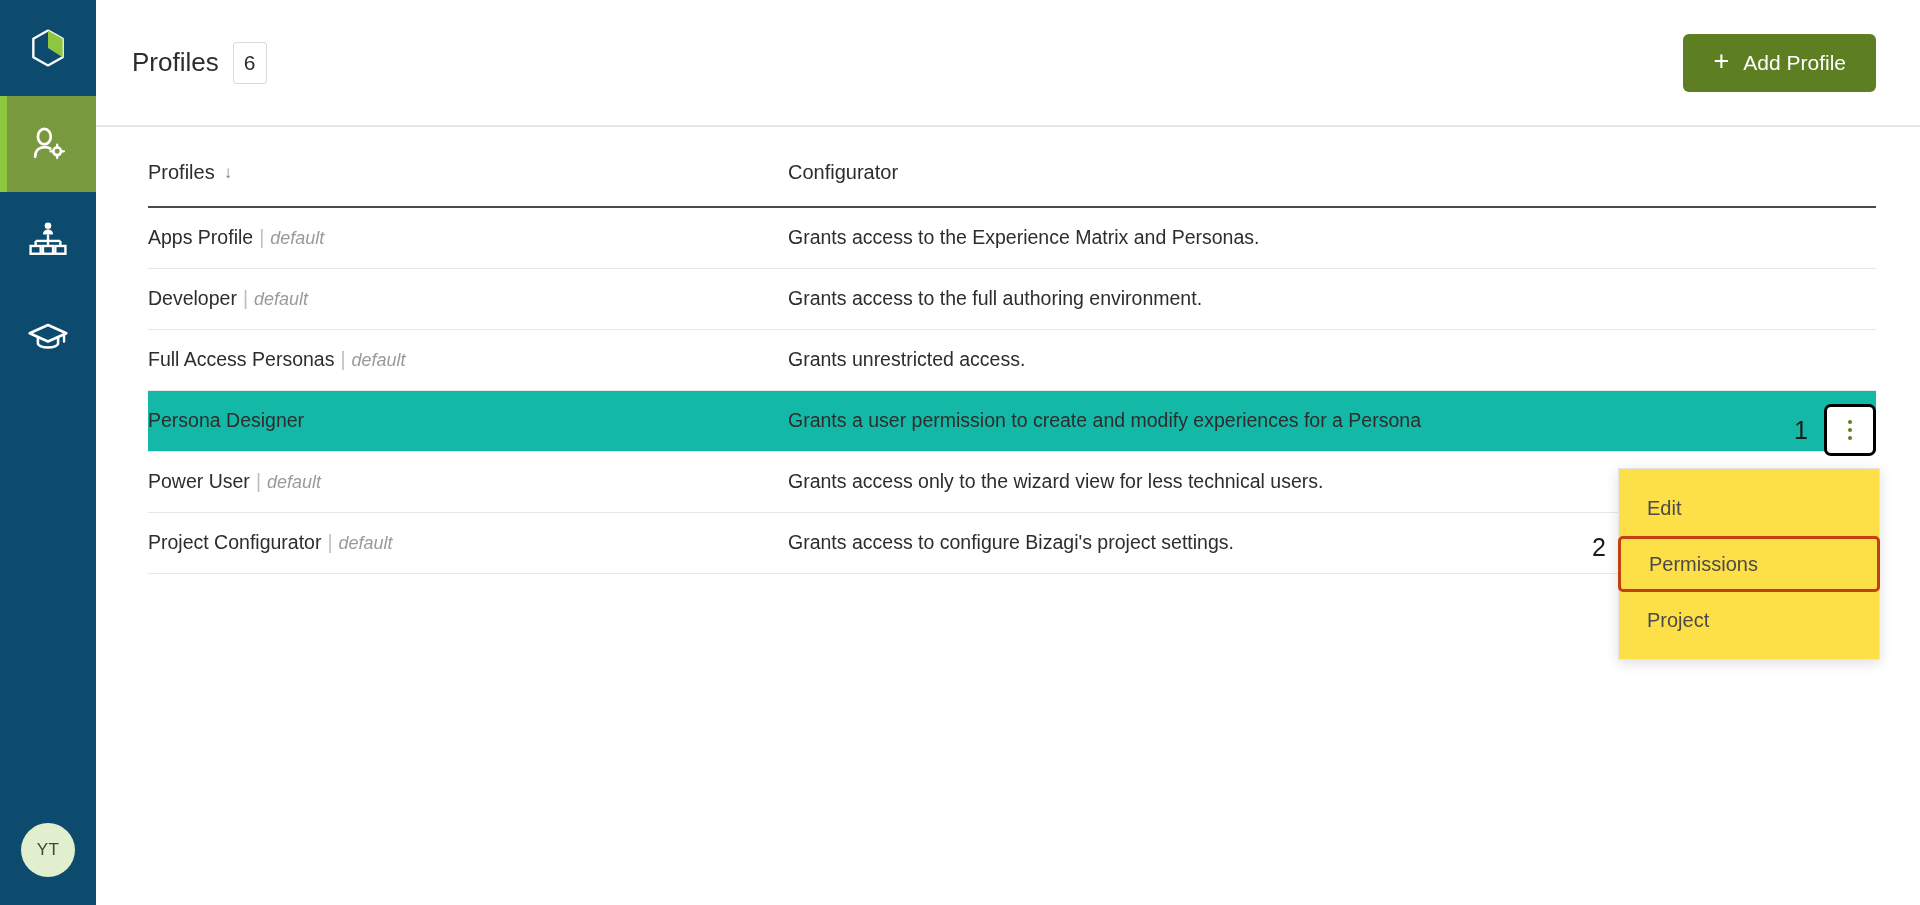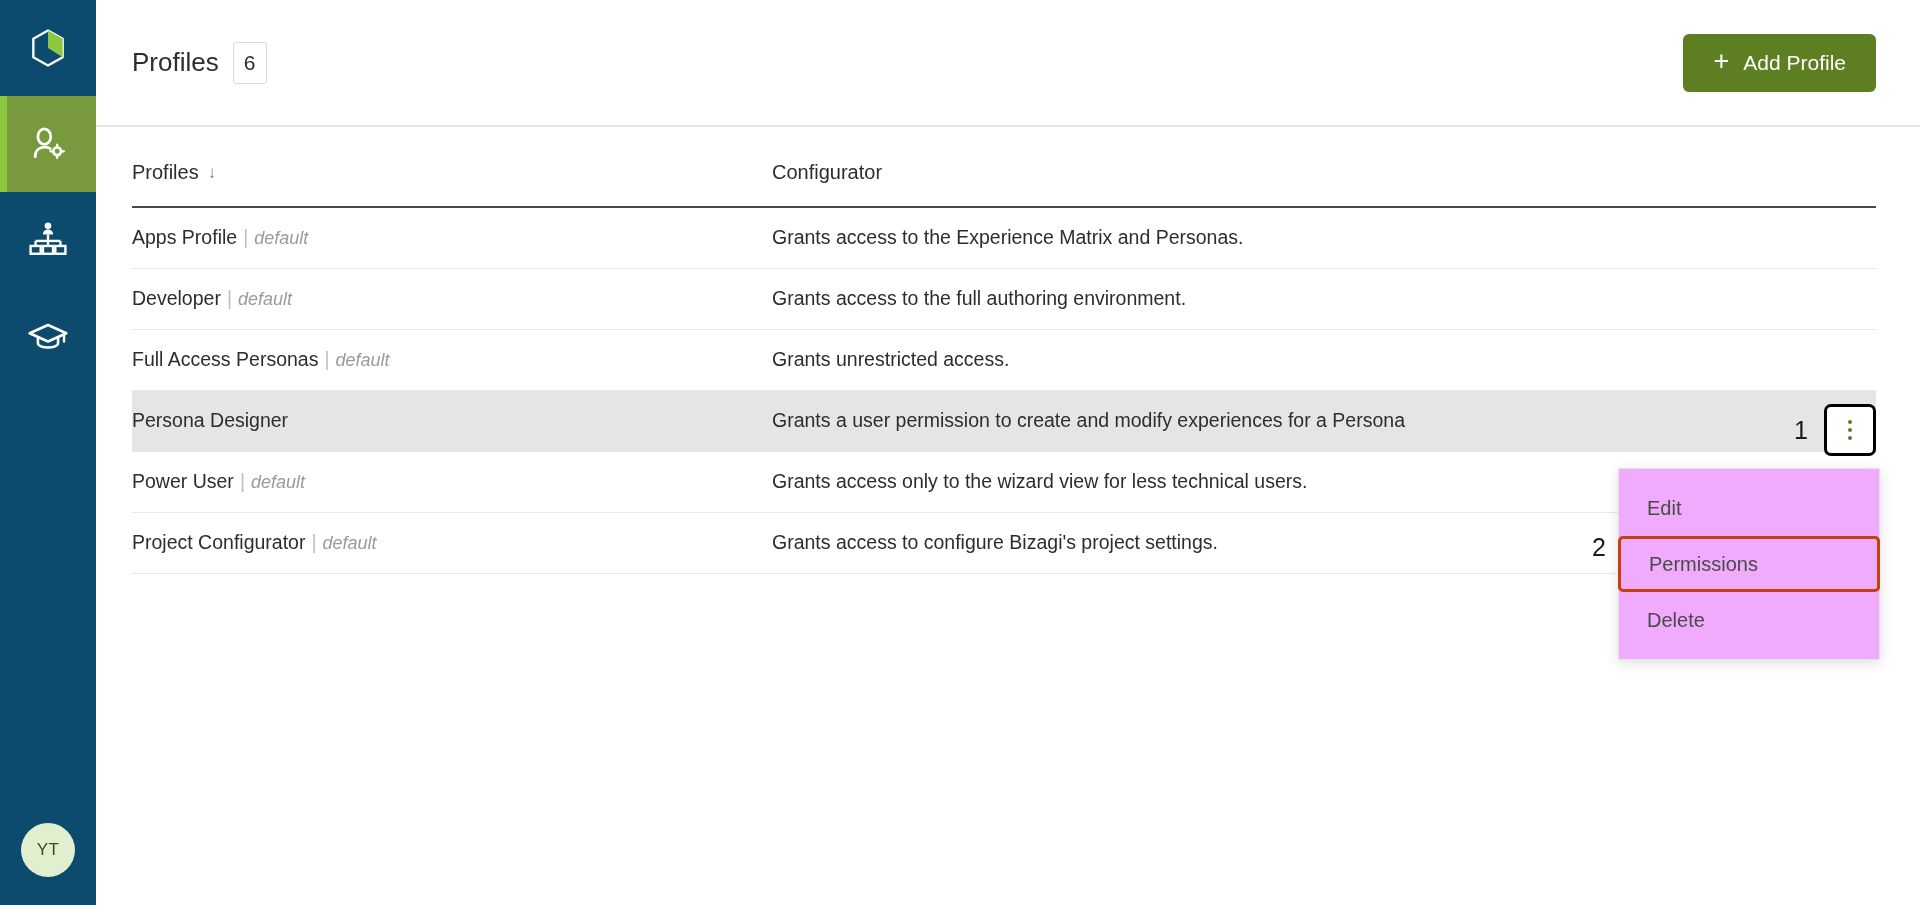--- a/index.html
+++ b/index.html
@@ -155,21 +155,21 @@
   .btn-plus {
     font-size: 27px;
     line-height: 1;
     font-weight: 400;
     display: inline-block;
     margin-top: -3px;
   }
 
   
   .table-wrap {
-    padding: 34px 44px 0 36px;
+    padding: 34px 44px 0 52px;
     position: relative;
   }
 
   table.profiles {
     width: 100%;
     border-collapse: collapse;
     table-layout: fixed;
   }
 
   table.profiles th {
@@ -197,21 +197,21 @@
     color: #2d2d2d;
     padding: 0;
     height: 61px;
     vertical-align: middle;
     border-bottom: 1px solid #e8e8e8;
   }
 
   td.cell-name { padding-left: 22px; }
   td.cell-desc { padding-left: 22px; }
 
-  tr.row-highlight td { background: #e5e5e5; }
+  tr.row-highlight td { background: #14b8a6; }
 
   .default-tag {
     color: #9a9a9a;
     font-style: italic;
     font-size: 18px;
     margin-left: 6px;
   }
 
   .pipe {
     color: #bdbdbd;
@@ -254,21 +254,21 @@
     border-radius: 50%;
     background: #5d7f22;
   }
 
   
   .dropdown {
     position: absolute;
     top: 468px;
     right: 40px;
     width: 262px;
-    background: #f0abfc;
+    background: #fde047;
     border: 1px solid #e4e4e4;
     box-shadow: 0 3px 12px rgba(0,0,0,0.13);
     padding: 11px 0;
     z-index: 30;
   }
 
   .dd-item {
     height: 56px;
     display: flex;
     align-items: center;
@@ -444,20 +444,20 @@
     </div>
 
     <div class="dropdown">
       <div class="dd-item">
         <span>Edit</span>
       </div>
       <div class="dd-item boxed">
         <span>Permissions</span>
       </div>
       <div class="dd-item">
-        <span>Delete</span>
+        <span>Project</span>
       </div>
     </div>
 
     <span class="step-num-2">2</span>
 
   </div>
 </div>
 
 </body></html>

